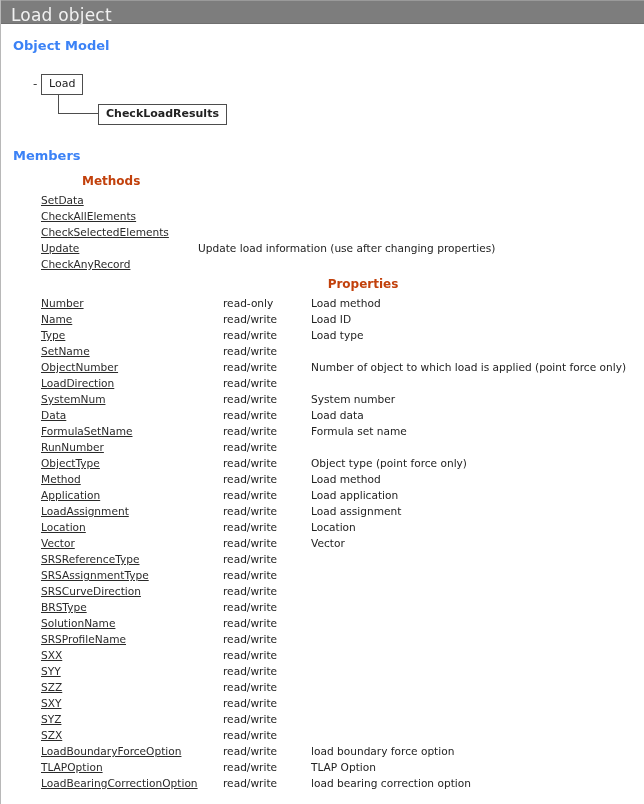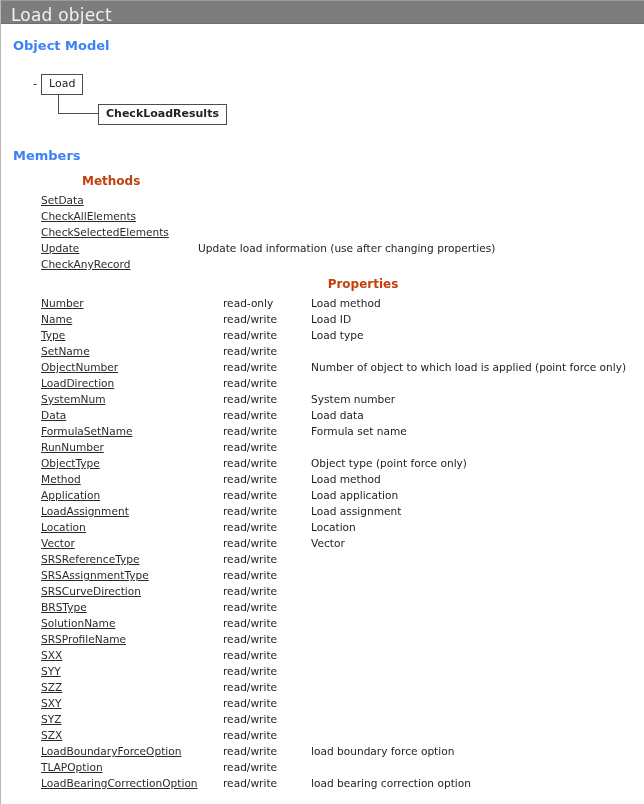--- a/index.html
+++ b/index.html
@@ -353,20 +353,21 @@
     <span></span>
     <a class="member-link">LoadBoundaryForceOption</a>
     <span class="access-cell">read/write</span>
     <span class="desc-cell">load boundary force option</span>
   </div>
 
   <div class="p-row">
     <span></span>
     <a class="member-link">TLAPOption</a>
     <span class="access-cell">read/write</span>
+    <span class="desc-cell">TLAP Option</span>
   </div>
 
   <div class="p-row">
     <span></span>
     <a class="member-link">LoadBearingCorrectionOption</a>
     <span class="access-cell">read/write</span>
     <span class="desc-cell">load bearing correction option</span>
   </div>
 </div>
 

